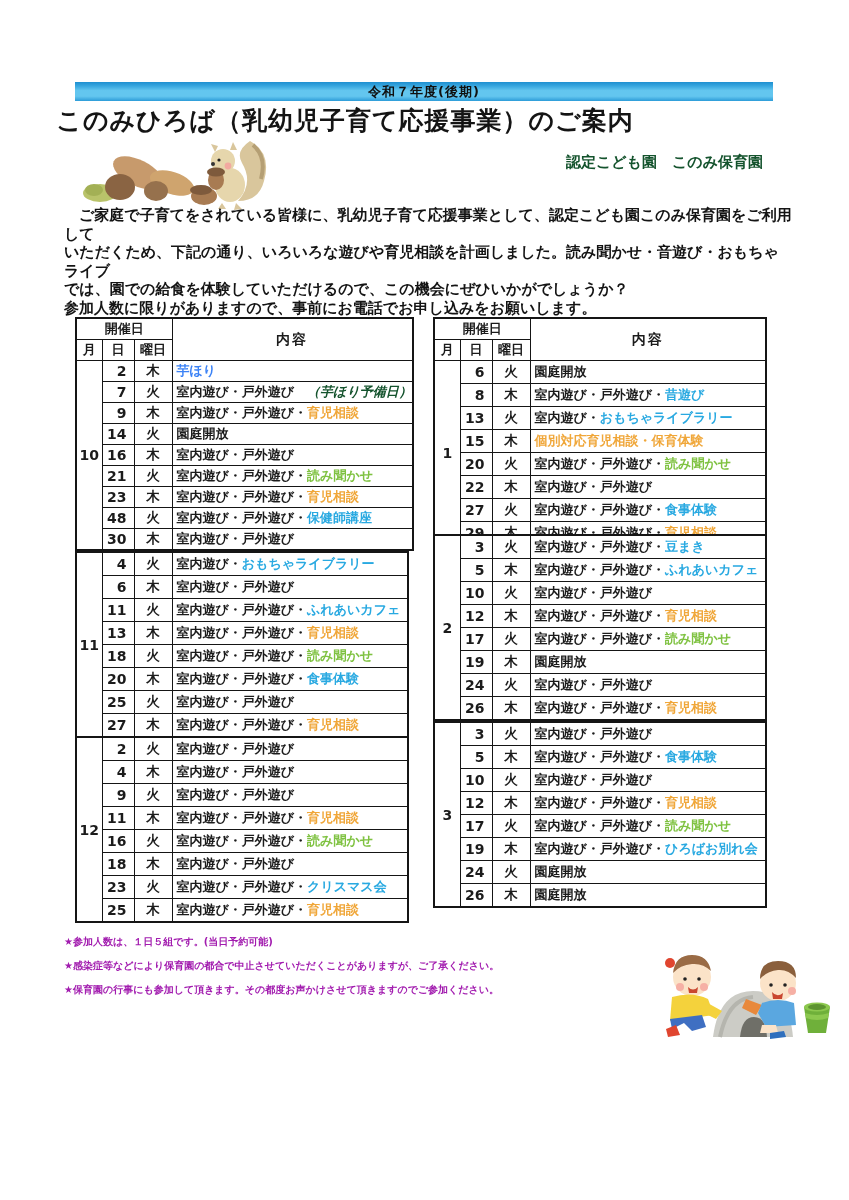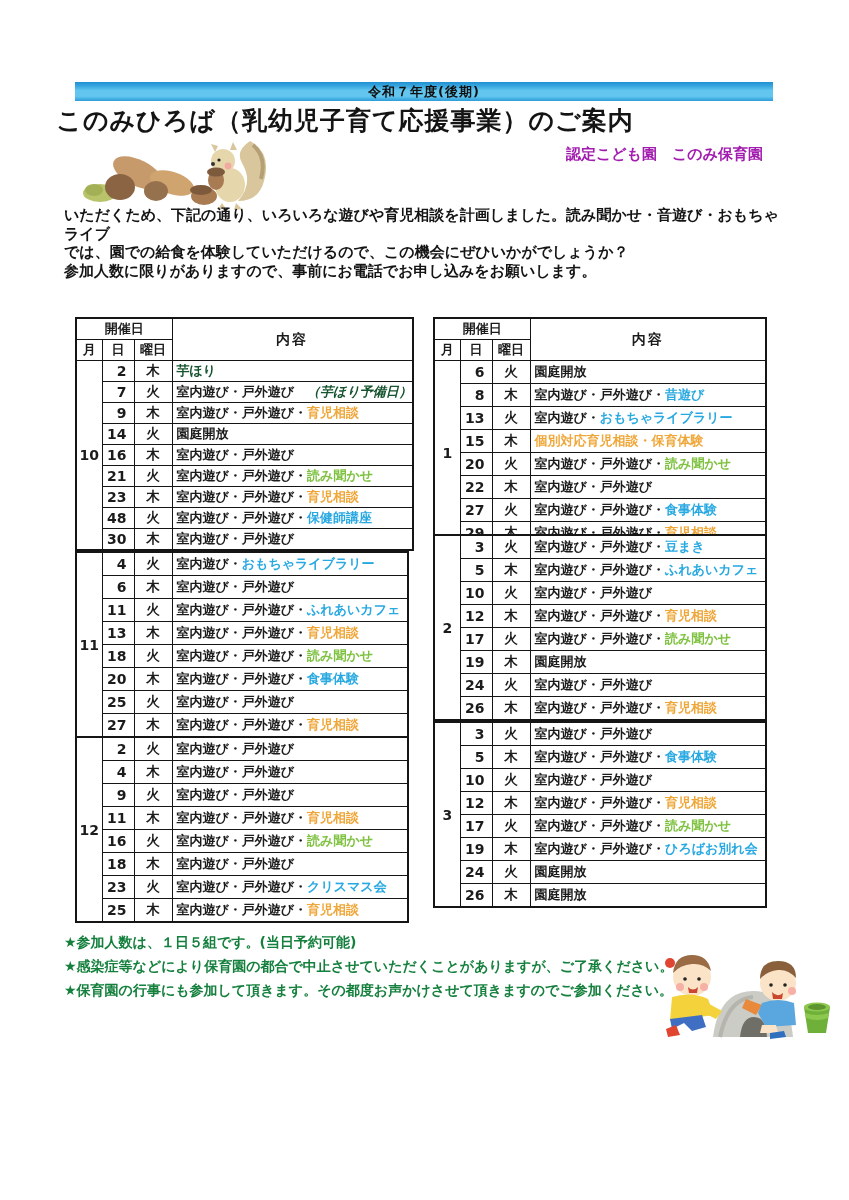--- a/index.html
+++ b/index.html
@@ -12,22 +12,22 @@
     position:absolute;left:75px;top:82px;width:698px;height:19px;
     background:linear-gradient(180deg,#1e8fd0 0%,#39a8e0 22%,#63c6ef 45%,#63c6ef 75%,#2d9cd8 100%);
     display:flex;align-items:center;justify-content:center;
     font-size:13px;font-weight:bold;color:#101010;letter-spacing:1px;
   }
   .page-title{
     position:absolute;left:0;top:104px;width:690px;text-align:center;
     font-size:25px;font-weight:bold;color:#141414;letter-spacing:1px;
   }
   .contact{
-    position:absolute;right:86px;top:142px;text-align:right;
-    font-size:15px;font-weight:bold;line-height:24px;color:#a21caf;
+    position:absolute;right:86px;top:150px;text-align:right;
+    font-size:15px;font-weight:bold;line-height:24px;color:#14532d;
   }
   .illus-squirrel{position:absolute;left:80px;top:133px;width:195px;height:78px;}
   
   .intro{
     position:absolute;left:64px;top:206px;width:730px;
     font-size:15px;font-weight:bold;line-height:18.5px;color:#141414;
   }
   
   .sched{
     position:absolute;border-collapse:collapse;table-layout:fixed;background:#fff;
@@ -47,21 +47,21 @@
   #tbl-nov{left:75px;top:551px;}
   #tbl-dec{left:75px;top:736px;}
   #tbl-jan{left:433px;top:317px;}
   #tbl-feb{left:433px;top:534px;}
   #tbl-mar{left:433px;top:721px;}
   #tbl-oct td{height:20px;}
   #tbl-jan .hc{height:20px;}
   
   .notes{
     position:absolute;left:64px;top:930px;width:620px;
-    font-size:14px;font-weight:bold;line-height:24px;color:#15803d;
+    font-size:10px;font-weight:bold;line-height:24px;color:#a21caf;
   }
   .illus-children{position:absolute;left:658px;top:925px;width:175px;height:122px;}
 </style>
 </head>
 <body>
 
 <div class="banner">
   <span>令和７年度(後期)</span>
 </div>
 
@@ -87,20 +87,21 @@
   <ellipse cx="136" cy="47" rx="8" ry="10" fill="#a87b52"></ellipse>
   <ellipse cx="136" cy="39" rx="9" ry="4.5" fill="#7e5a3c"></ellipse>
   <path d="M142 70 l-4 6 8 0z M156 70 l-2 7 8 -1z" fill="#d9c69c"></path>
 </svg>
 
 <div class="contact">
   <div>認定こども園　このみ保育園</div>
 </div>
 
 <div class="intro">
+  <div>　ご家庭で子育てをされている皆様に、乳幼児子育て応援事業として、認定こども園このみ保育園をご利用して</div>
   <div>いただくため、下記の通り、いろいろな遊びや育児相談を計画しました。読み聞かせ・音遊び・おもちゃライブ</div>
   <div>では、園での給食を体験していただけるので、この機会にぜひいかがでしょうか？</div>
   <div>参加人数に限りがありますので、事前にお電話でお申し込みをお願いします。</div>
 </div>
 
 <table id="tbl-oct" class="sched">
     <colgroup>
       <col style="width: 26px;">
       <col style="width: 32px;">
       <col style="width: 38px;">
@@ -113,21 +114,21 @@
       </tr>
       <tr>
         <td class="hc">月</td>
         <td class="hc">日</td>
         <td class="hc">曜日</td>
       </tr>
       <tr>
         <td rowspan="9" class="mc">10</td>
         <td class="dc">2</td>
         <td class="wc">木</td>
-        <td class="cc"><span style="color: #14532d;">芋ほり</span></td>
+        <td class="cc"><span style="color: #3b82f6;">芋ほり</span></td>
       </tr>
       <tr>
         <td class="dc">7</td>
         <td class="wc">火</td>
         <td class="cc"><span style="color: rgb(27, 27, 27);">室内遊び・戸外遊び</span><span style="color: #14532d; font-style: italic;">　（芋ほり予備日）</span></td>
       </tr>
       <tr>
         <td class="dc">9</td>
         <td class="wc">木</td>
         <td class="cc"><span style="color: rgb(27, 27, 27);">室内遊び・戸外遊び・</span><span style="color: rgb(240, 167, 58);">育児相談</span></td>

